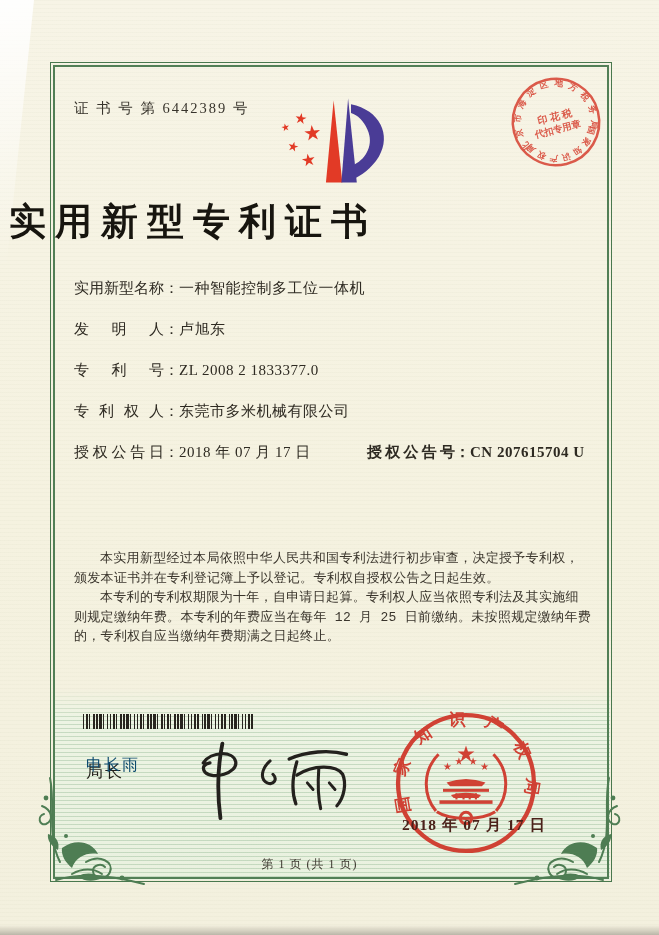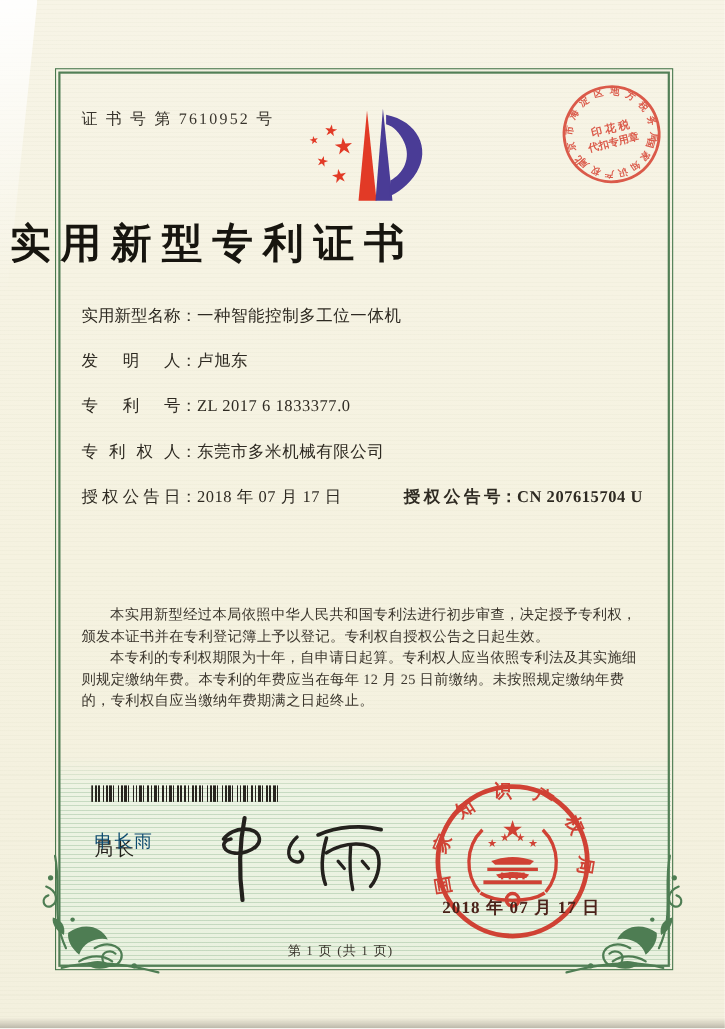--- a/index.html
+++ b/index.html
@@ -47,21 +47,21 @@
   .frow { margin-bottom:19px; line-height:22px; white-space:nowrap; }
   .frow.wrap { white-space:normal; }
   .flabel { display:inline-block; width:90px; text-align:justify; text-align-last:justify; }
   .fvalue { letter-spacing:.5px; }
   .frow .inline-val { display:inline-block; vertical-align:top; width:408px; white-space:normal;
     line-height:22px; }
   .grant-pair { position:absolute; left:293px; white-space:nowrap;font-weight:bold; }
   .grant-pair .flabel { width:88px; }
 
   .paragraphs { position:absolute; left:74px; top:549px; width:517px; z-index:4;
-    font-size:13px; line-height:19.6px; color:#3a352c; }
+    font-size:13px; line-height:19.6px; color:#3a352c;font-family:Liberation Mono, monospace; }
   .paragraphs p { text-indent:2em; margin:0; letter-spacing:.3px; }
 
   .barcode { position:absolute; left:83px; top:714px; width:170px; height:15px; z-index:4;
     background:repeating-linear-gradient(90deg,
       #27241e 0 1.5px, transparent 1.5px 3px,
       #27241e 3px 5.5px, transparent 5.5px 6.5px,
       #27241e 6.5px 7.5px, transparent 7.5px 10.5px,
       #27241e 10.5px 12px, transparent 12px 13.5px); }
 
   .director-title { position:absolute; left:86px; top:760px; z-index:4; font-size:17px;
@@ -119,21 +119,21 @@
     <g fill="#4e7d53">
       <path d="M 28 72 C 42 62 58 66 64 78 C 54 76 42 80 38 92 C 31 86 27 79 28 72 Z"></path>
       <path d="M 14 58 C 22 60 26 66 24 74 C 17 70 13 64 14 58 Z"></path>
       <path d="M 44 100 C 52 96 62 97 68 102 C 60 106 50 106 44 100 Z"></path>
       <circle cx="12" cy="22" r="2.4"></circle>
         <circle cx="88" cy="102" r="2.4"></circle>
         <circle cx="32" cy="60" r="2"></circle>
     </g>
   </svg>
 
-  <div class="cert-no">证 书 号 第 7610952 号</div>
+  <div class="cert-no">证 书 号 第 6442389 号</div>
 
   <svg class="logo" width="135" height="98" viewBox="0 0 140 100">
     <g fill="#e23a26">
       <polygon points="0,-1 0.2245,-0.309 0.951,-0.309 0.363,0.118 0.588,0.809 0,0.382 -0.588,0.809 -0.363,0.118 -0.951,-0.309 -0.2245,-0.309" transform="translate(16,36) scale(4.2) rotate(-12)"></polygon>
       <polygon points="0,-1 0.2245,-0.309 0.951,-0.309 0.363,0.118 0.588,0.809 0,0.382 -0.588,0.809 -0.363,0.118 -0.951,-0.309 -0.2245,-0.309" transform="translate(32,27) scale(6) rotate(8)"></polygon>
       <polygon points="0,-1 0.2245,-0.309 0.951,-0.309 0.363,0.118 0.588,0.809 0,0.382 -0.588,0.809 -0.363,0.118 -0.951,-0.309 -0.2245,-0.309" transform="translate(44,42) scale(8.6) rotate(-6)"></polygon>
       <polygon points="0,-1 0.2245,-0.309 0.951,-0.309 0.363,0.118 0.588,0.809 0,0.382 -0.588,0.809 -0.363,0.118 -0.951,-0.309 -0.2245,-0.309" transform="translate(24,56) scale(5.4) rotate(14)"></polygon>
       <polygon points="0,-1 0.2245,-0.309 0.951,-0.309 0.363,0.118 0.588,0.809 0,0.382 -0.588,0.809 -0.363,0.118 -0.951,-0.309 -0.2245,-0.309" transform="translate(40,70) scale(7) rotate(-10)"></polygon>
       <polygon points="66,8 58,93 75,93"></polygon>
     </g>
@@ -146,21 +146,21 @@
   <div class="title">实用新型专利证书</div>
 
   <div class="fields">
     <div class="frow">
       <span class="flabel">实用新型名称</span><span>：</span><span class="fvalue">一种智能控制多工位一体机</span>
     </div>
     <div class="frow">
       <span class="flabel">发明人</span><span>：</span><span class="fvalue">卢旭东</span>
     </div>
     <div class="frow">
-      <span class="flabel">专利号</span><span>：</span><span class="fvalue">ZL 2017 6 1833377.0</span>
+      <span class="flabel">专利号</span><span>：</span><span class="fvalue">ZL 2008 2 1833377.0</span>
     </div>
     <div class="frow">
       <span class="flabel">专利权人</span><span>：</span><span class="fvalue">东莞市多米机械有限公司</span>
     </div>
     <div class="frow" style="position:relative;">
       <span class="flabel">授权公告日</span><span>：</span><span class="fvalue">2018 年 07 月 17 日</span>
       <span class="grant-pair">
         <span class="flabel">授权公告号</span><span>：</span><span class="fvalue">CN 207615704 U</span>
       </span>
     </div>

